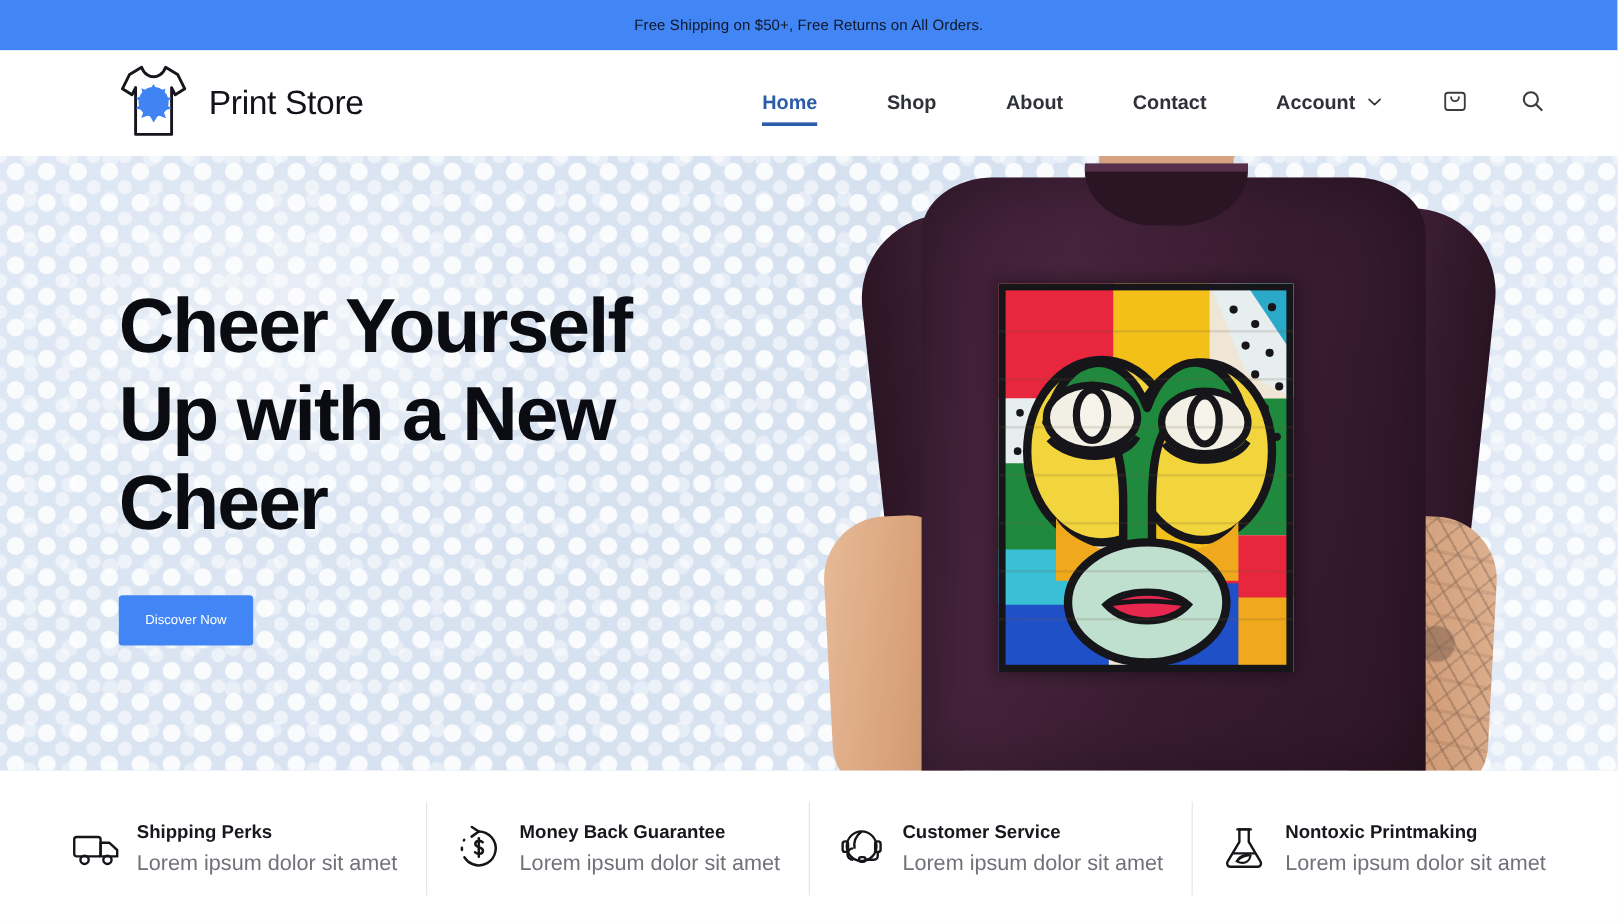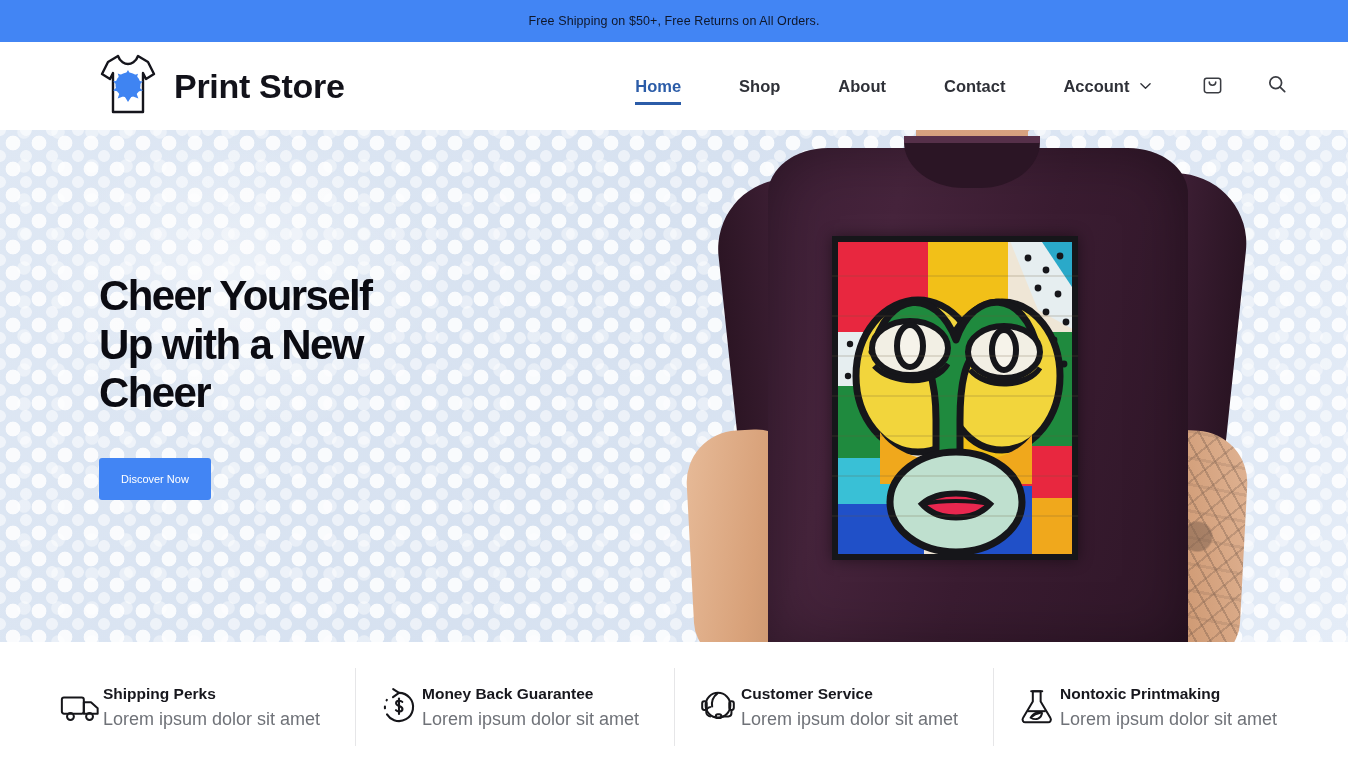--- a/index.html
+++ b/index.html
@@ -24,21 +24,21 @@
   .header {
     height:88px;
     background:#ffffff;
     display:flex; align-items:center;
     padding:0 44px 0 98px;
     position:relative;
   }
   .brand { display:flex; align-items:center; gap:16px; }
   .logo-mark { width:60px; height:72px; position:relative; flex:0 0 auto; }
   .brand-name {
-    font-size:34px; font-weight:bold; color:#12121a;
+    font-size:28px; font-weight:normal; color:#12121a;
     letter-spacing:-.3px;
   }
 
   .nav {
     margin-left:auto;
     display:flex; align-items:center; gap:10px;
   }
   .nav-item {
     font-size:16.5px; font-weight:bold;
     color:#2f3138;
@@ -87,21 +87,21 @@
       radial-gradient(ellipse 260px 200px at 72% 75%, rgba(255,255,255,.30), rgba(255,255,255,0) 70%);
   }
 
   .hero-copy {
     position:absolute; left:99px; top:0; bottom:0;
     width:520px;
     display:flex; flex-direction:column; justify-content:center;
     z-index:3;
   }
   .hero-title {
-    font-size:42px; font-weight:bold; line-height:1.16;
+    font-size:64px; font-weight:bold; line-height:1.16;
     color:#0b0b12; letter-spacing:-1.6px;
     margin-bottom:40px;
   }
   .hero-cta {
     display:inline-flex; align-items:center; justify-content:center;
     align-self:flex-start;
     background:#4285f4; color:#ffffff;
     font-size:11px;
     padding:0 22px; height:42px;
     border:none; border-radius:3px;
@@ -202,21 +202,21 @@
 
   
   .features {
     height:130px;
     background:#ffffff;
     display:flex; align-items:center;
     padding:0 36px;
   }
   .feature {
     flex:1;
-    display:flex; align-items:center; gap:1px;
+    display:flex; align-items:center; gap:12px;
     padding:0 22px;
     height:78px;
     position:relative;
   }
   .feature + .feature::before {
     content:"";
     position:absolute; left:0; top:0; bottom:0;
     width:1px; background:#e6e6e8;
   }
   .feat-icon { flex:0 0 auto; display:flex; align-items:center; justify-content:center; width:44px; height:44px; }

